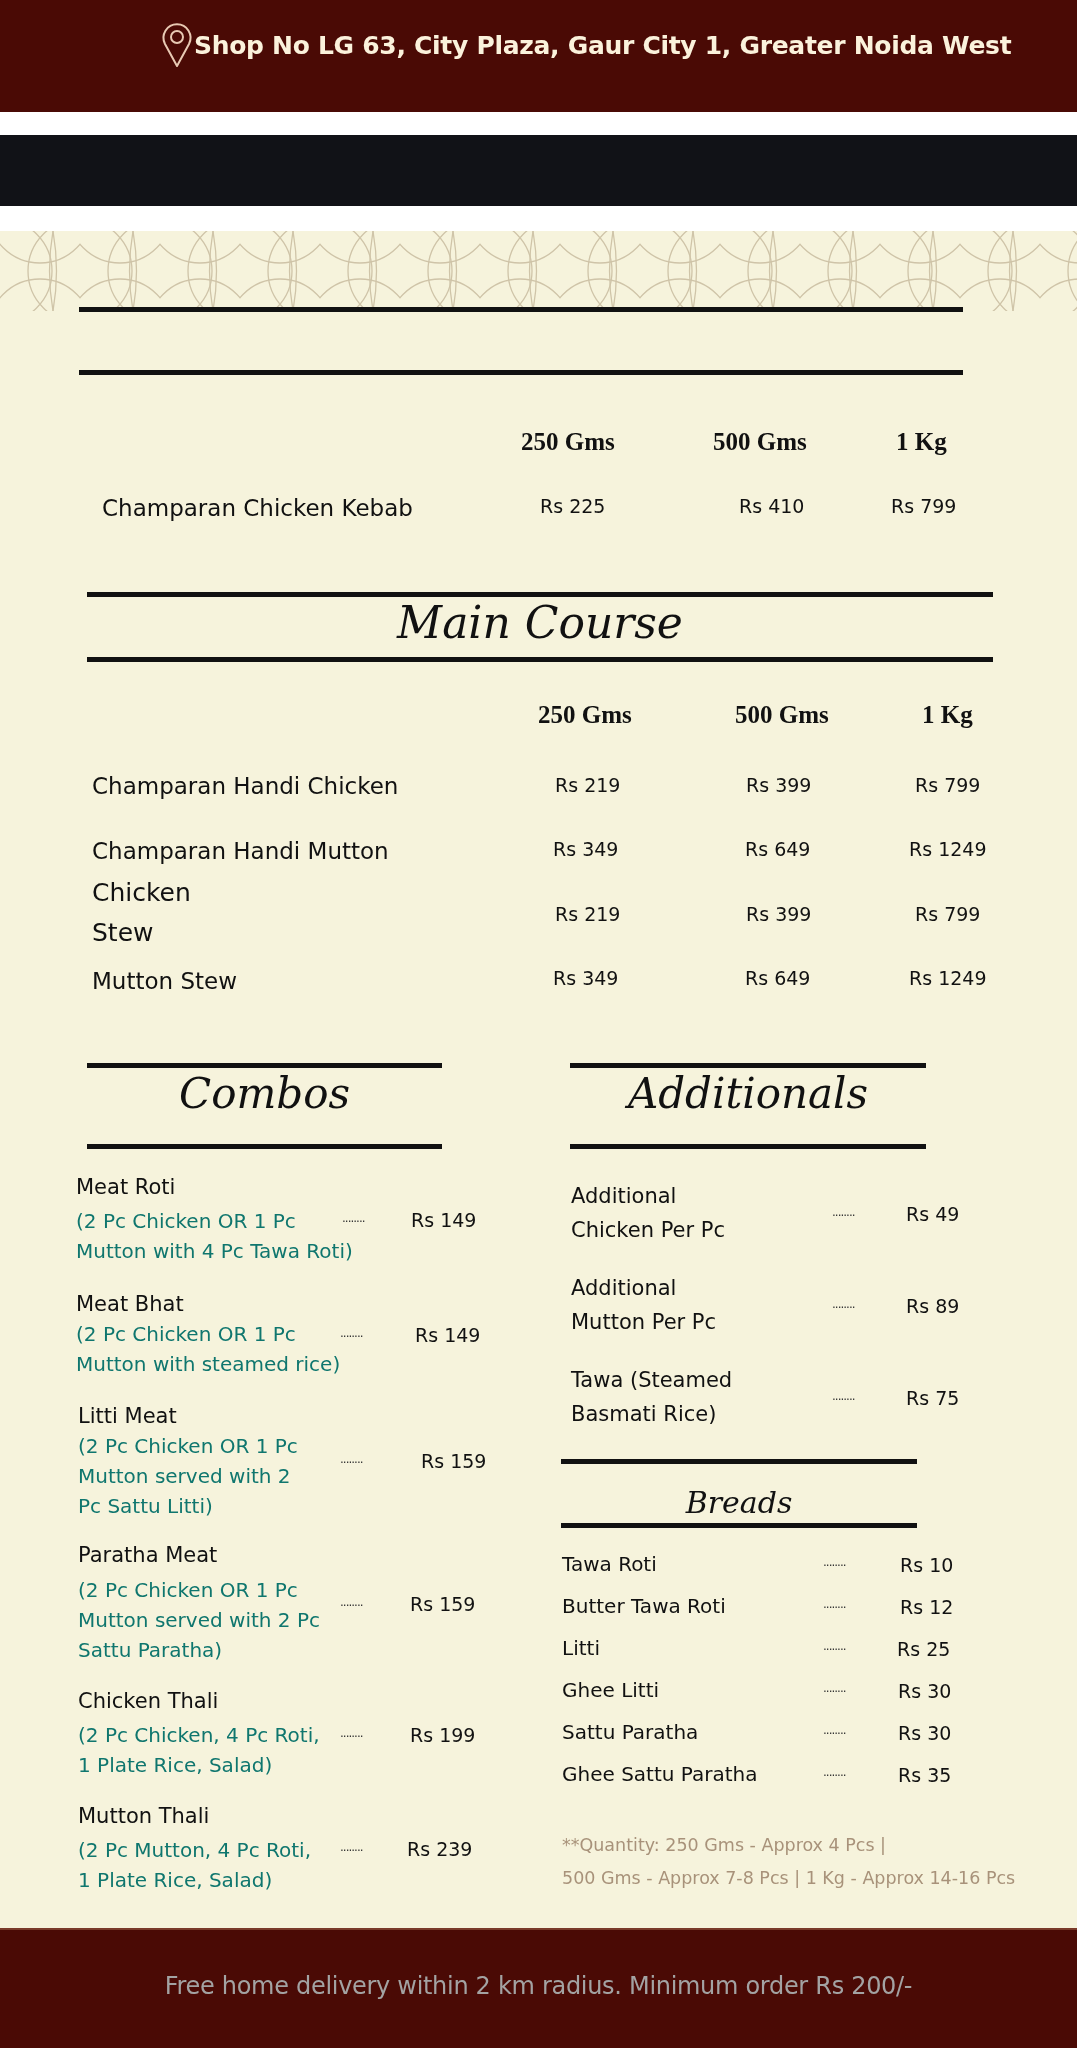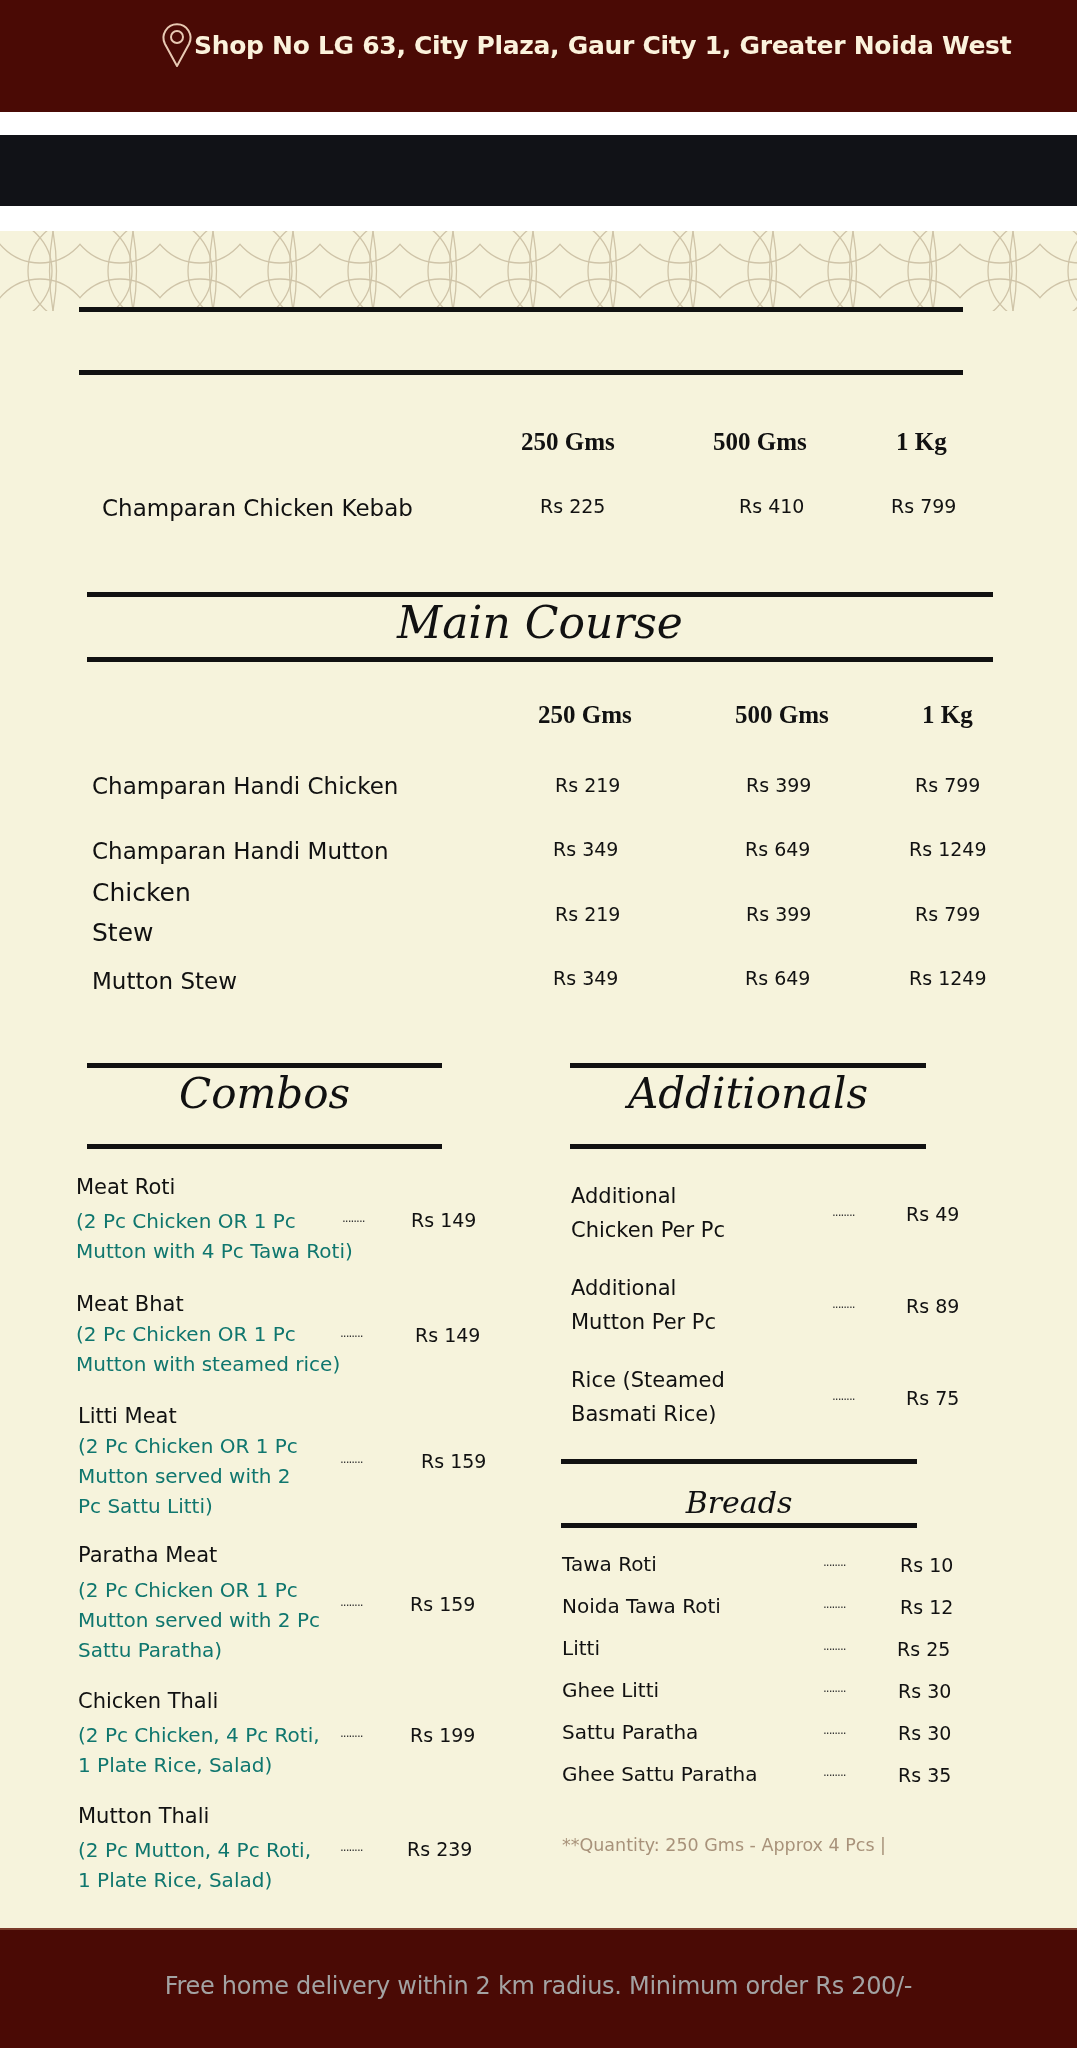--- a/index.html
+++ b/index.html
@@ -171,35 +171,35 @@
   <div class="price" style="left:906px; top:972px;">Rs 49</div>
 
   <div class="add-name" style="left:571px; top:1040px;">
     <div>Additional</div>
     <div>Mutton Per Pc</div>
   </div>
   <div class="dots" style="left:832px; top:1066px;">........</div>
   <div class="price" style="left:906px; top:1064px;">Rs 89</div>
 
   <div class="add-name" style="left:571px; top:1132px;">
-    <div>Rice (Steamed</div>
+    <div>Tawa (Steamed</div>
     <div>Basmati Rice)</div>
   </div>
   <div class="dots" style="left:832px; top:1158px;">........</div>
   <div class="price" style="left:906px; top:1156px;">Rs 75</div>
 
   <div class="rule" style="left:561px; top:1228px; width:356px;"></div>
   <div class="section-title" style="left:561px; top:1234px; width:356px; font-size:30px;margin-top:20px;">Breads</div>
   <div class="rule" style="left:561px; top:1292px; width:356px;"></div>
 
   <div class="bread-name" style="left:562px; top:1321px;">Tawa Roti</div>
   <div class="dots" style="left:823px; top:1324px;">........</div>
   <div class="price" style="left:900px; top:1323px;">Rs 10</div>
 
-  <div class="bread-name" style="left:562px; top:1363px;">Noida Tawa Roti</div>
+  <div class="bread-name" style="left:562px; top:1363px;">Butter Tawa Roti</div>
   <div class="dots" style="left:823px; top:1366px;">........</div>
   <div class="price" style="left:900px; top:1365px;">Rs 12</div>
 
   <div class="bread-name" style="left:562px; top:1405px;">Litti</div>
   <div class="dots" style="left:823px; top:1408px;">........</div>
   <div class="price" style="left:897px; top:1407px;">Rs 25</div>
 
   <div class="bread-name" style="left:562px; top:1447px;">Ghee Litti</div>
   <div class="dots" style="left:823px; top:1450px;">........</div>
   <div class="price" style="left:898px; top:1449px;">Rs 30</div>
@@ -207,18 +207,19 @@
   <div class="bread-name" style="left:562px; top:1489px;">Sattu Paratha</div>
   <div class="dots" style="left:823px; top:1492px;">........</div>
   <div class="price" style="left:898px; top:1491px;">Rs 30</div>
 
   <div class="bread-name" style="left:562px; top:1531px;">Ghee Sattu Paratha</div>
   <div class="dots" style="left:823px; top:1534px;">........</div>
   <div class="price" style="left:898px; top:1533px;">Rs 35</div>
 
   <div class="note" style="left:562px; top:1598px;">
     <div>**Quantity:  250 Gms - Approx 4 Pcs |</div>
+    <div>500 Gms - Approx 7-8 Pcs | 1 Kg - Approx 14-16 Pcs</div>
   </div>
 </div>
 
 <div class="bottom-bar">
   <div class="footer-text">Free home delivery within 2 km radius. Minimum order Rs 200/-</div>
 </div>
 
 </body></html>

